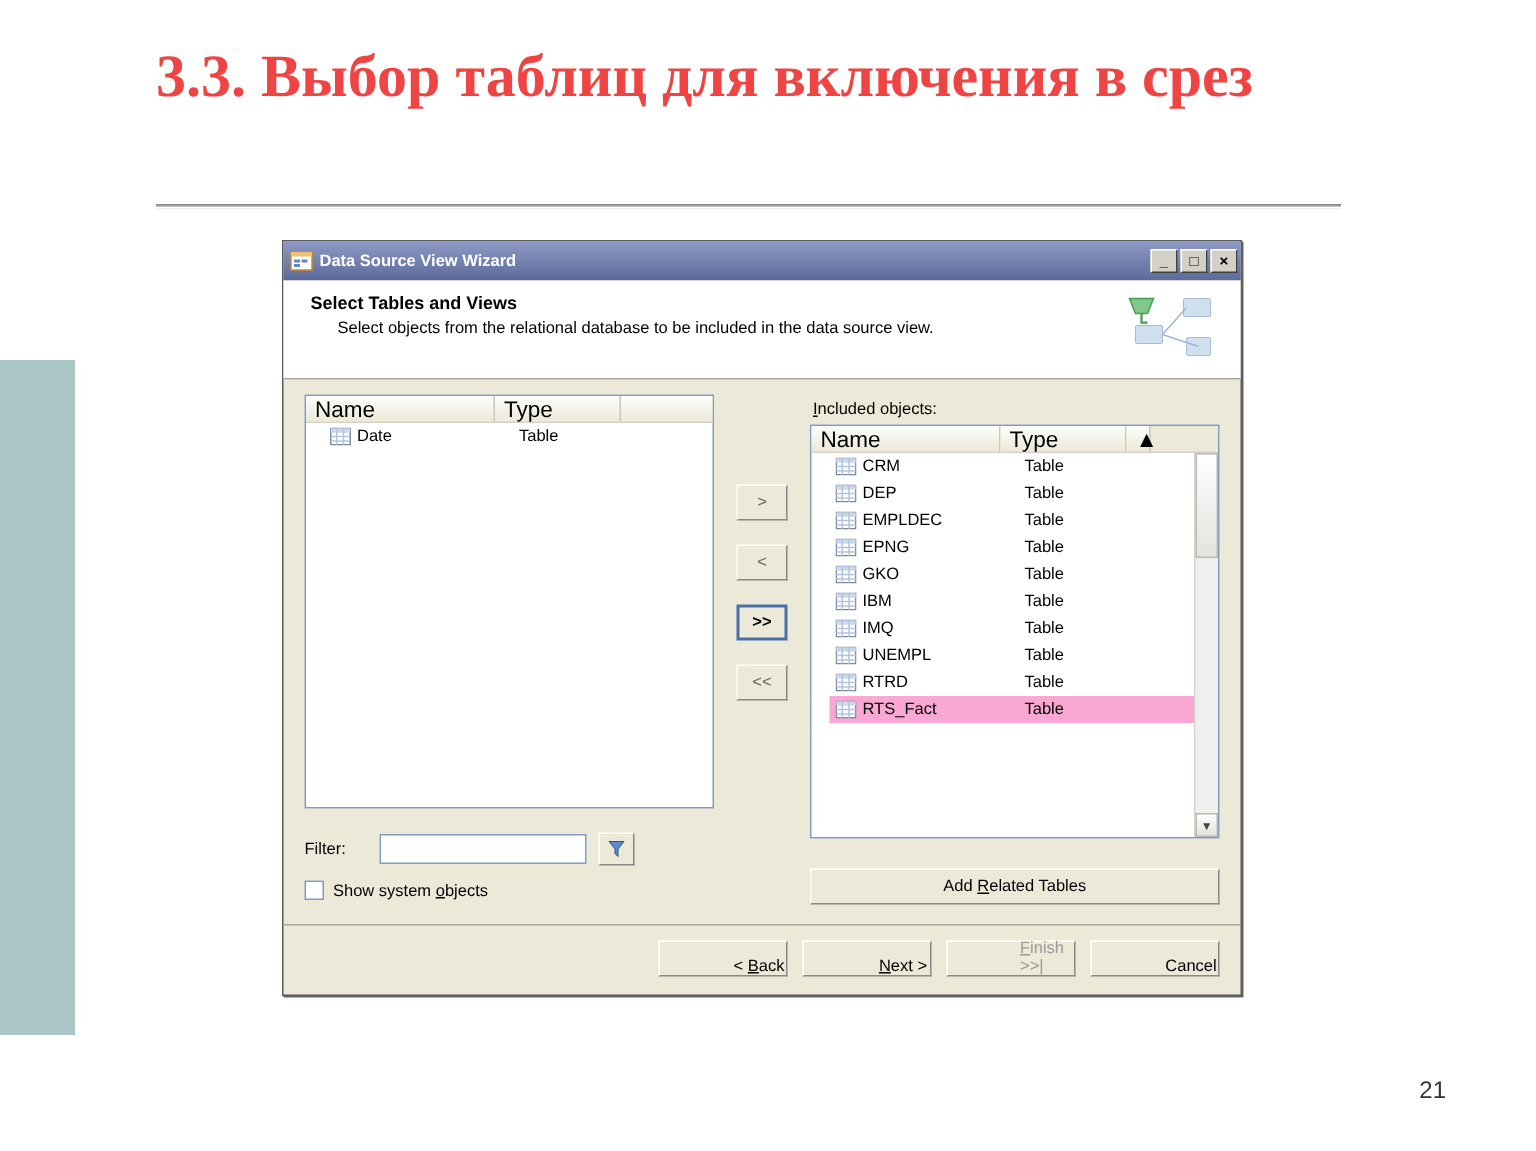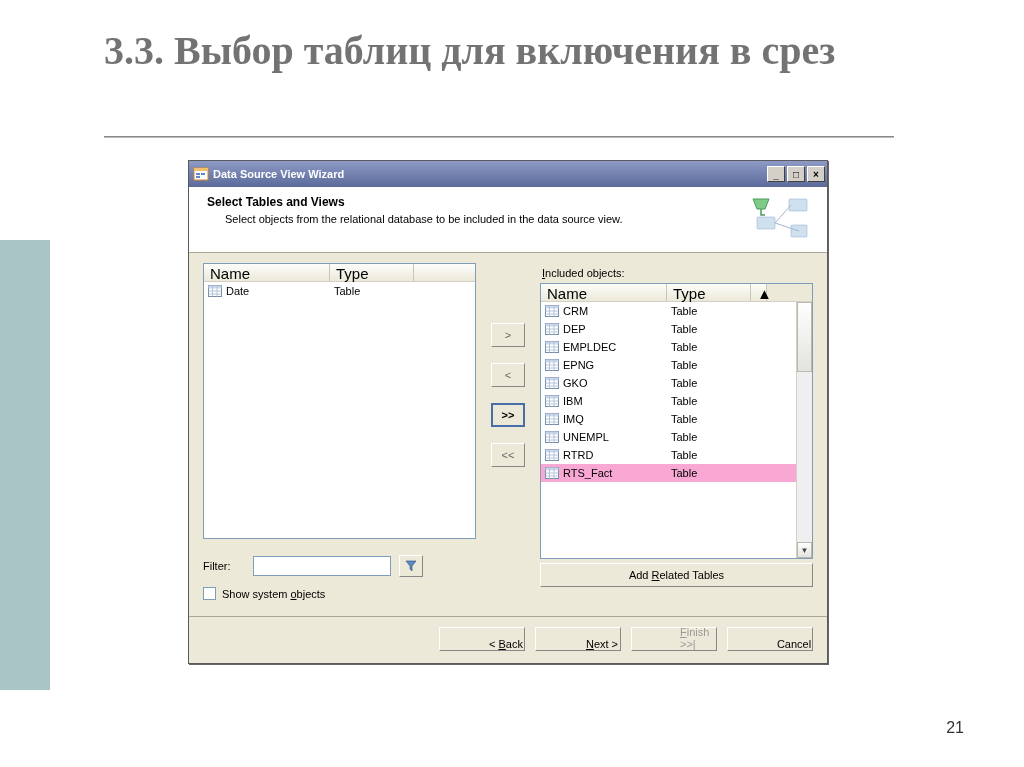--- a/index.html
+++ b/index.html
@@ -23,21 +23,21 @@
     width: 50px;
     height: 450px;
     background: #a9c5c5;
   }
   .title {
     position: absolute;
     left: 104px;
     top: 28px;
     font-size: 40px;
     font-weight: bold;
-    color: #737373;
+    color: #ef4444;
     line-height: 1.15;
     font-family: "Times New Roman", serif;
   }
   .title-underline {
     position: absolute;
     left: 104px;
     top: 136px;
     width: 790px;
     height: 3px;
     border-top: 1px solid #888;
@@ -158,21 +158,21 @@
   .lv-header .col.spacer { flex: 1; border-right: none; }
   .col-name { width: 126px; }
   .col-type { width: 84px; }
   .col-scroll { width: 16px; border-right:none; background:#ece9d8; }
 
   .lv-body {
     flex: 1;
     overflow: hidden;
     display: flex;
   }
-  .lv-rows { flex: 1; }
+  .lv-rows { flex: 1; padding-left: 12px; }
   .lv-row {
     display: flex;
     align-items: center;
     height: 18px;
     padding: 0 4px;
   }
   .lv-row.sel { background: #f9a8d4; }
   .lv-row .rname { width: 126px; display: flex; align-items: center; gap: 4px; }
   .lv-row .rtype { width: 84px; }
   .tbl-icon {
@@ -548,21 +548,21 @@
                   </div>
                 </div>
               <div class="lv-scroll">
                 <div class="sb-track">
                     <div class="sb-thumb"></div>
                   </div>
                 <div class="sb-btn">▼</div>
               </div>
             </div>
           </div>
-          <div class="filter-row" style="margin-top:4px;">
+          <div class="filter-row" style="margin-top:20px;">
             <div class="add-related" style="margin-left:0;">
               <span><span>Add </span><span class="ul">R</span><span>elated Tables</span></span>
             </div>
           </div>
         </div>
       </div>
     </div>
 
     <div class="footer-sep"></div>
     <div class="footer-btns">

